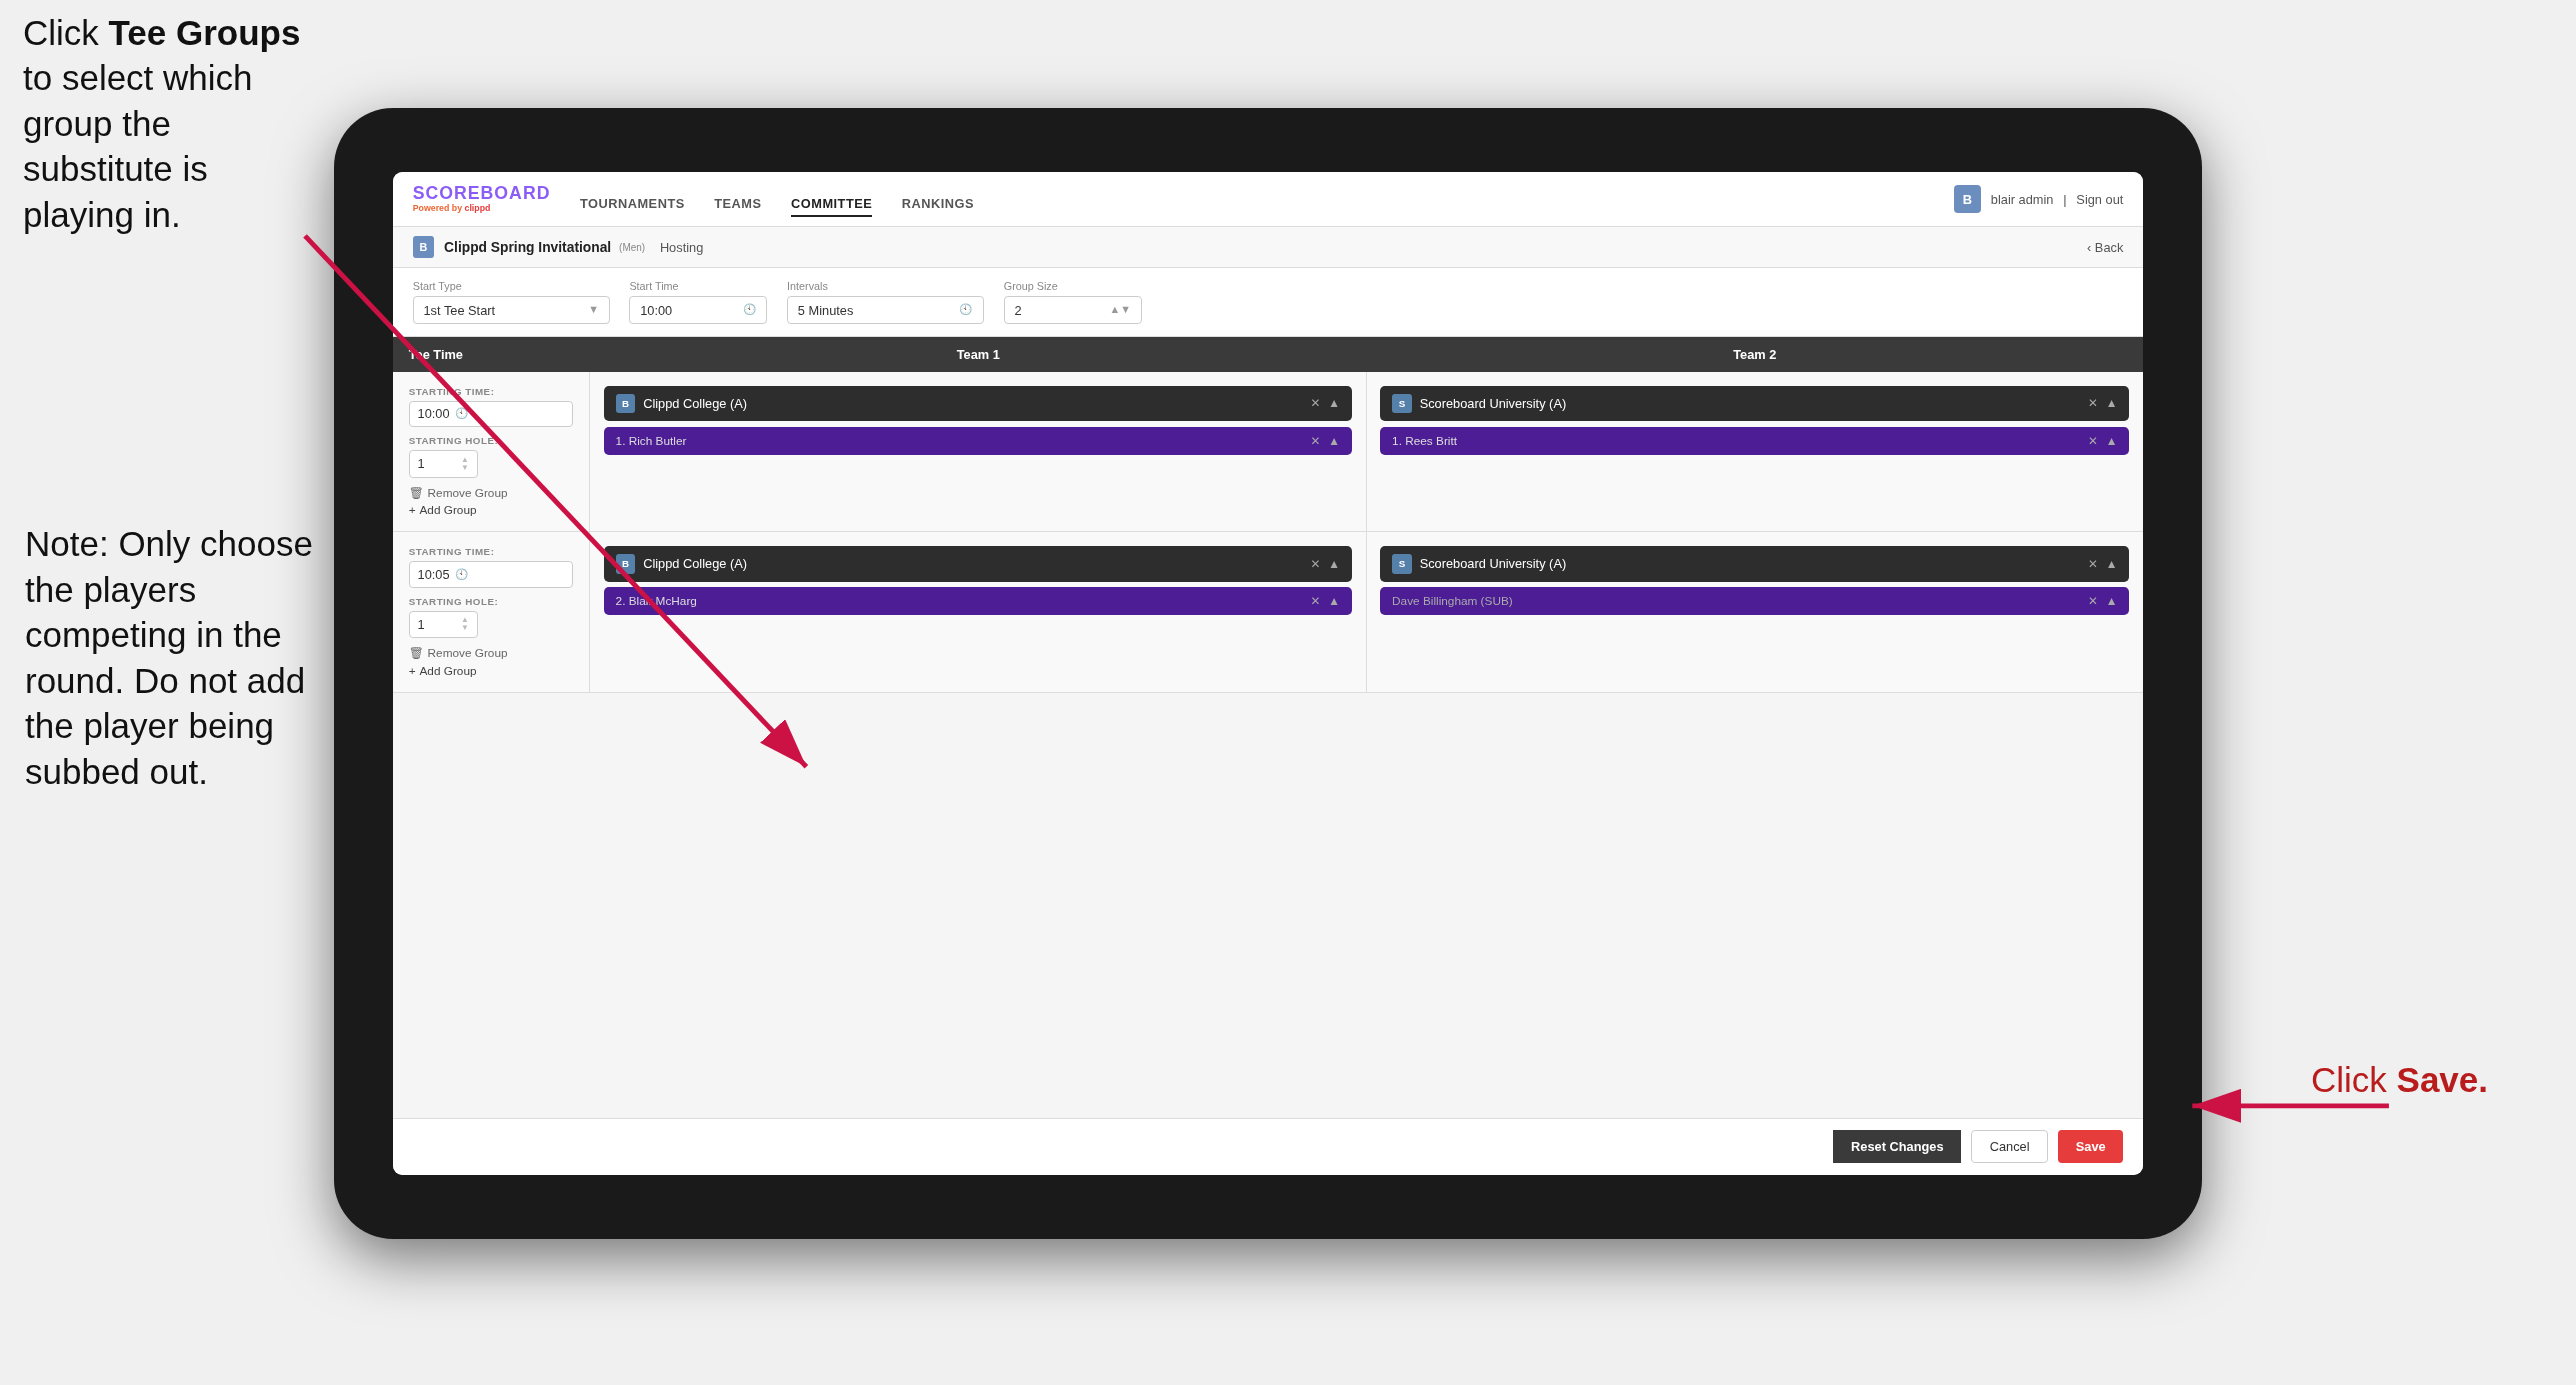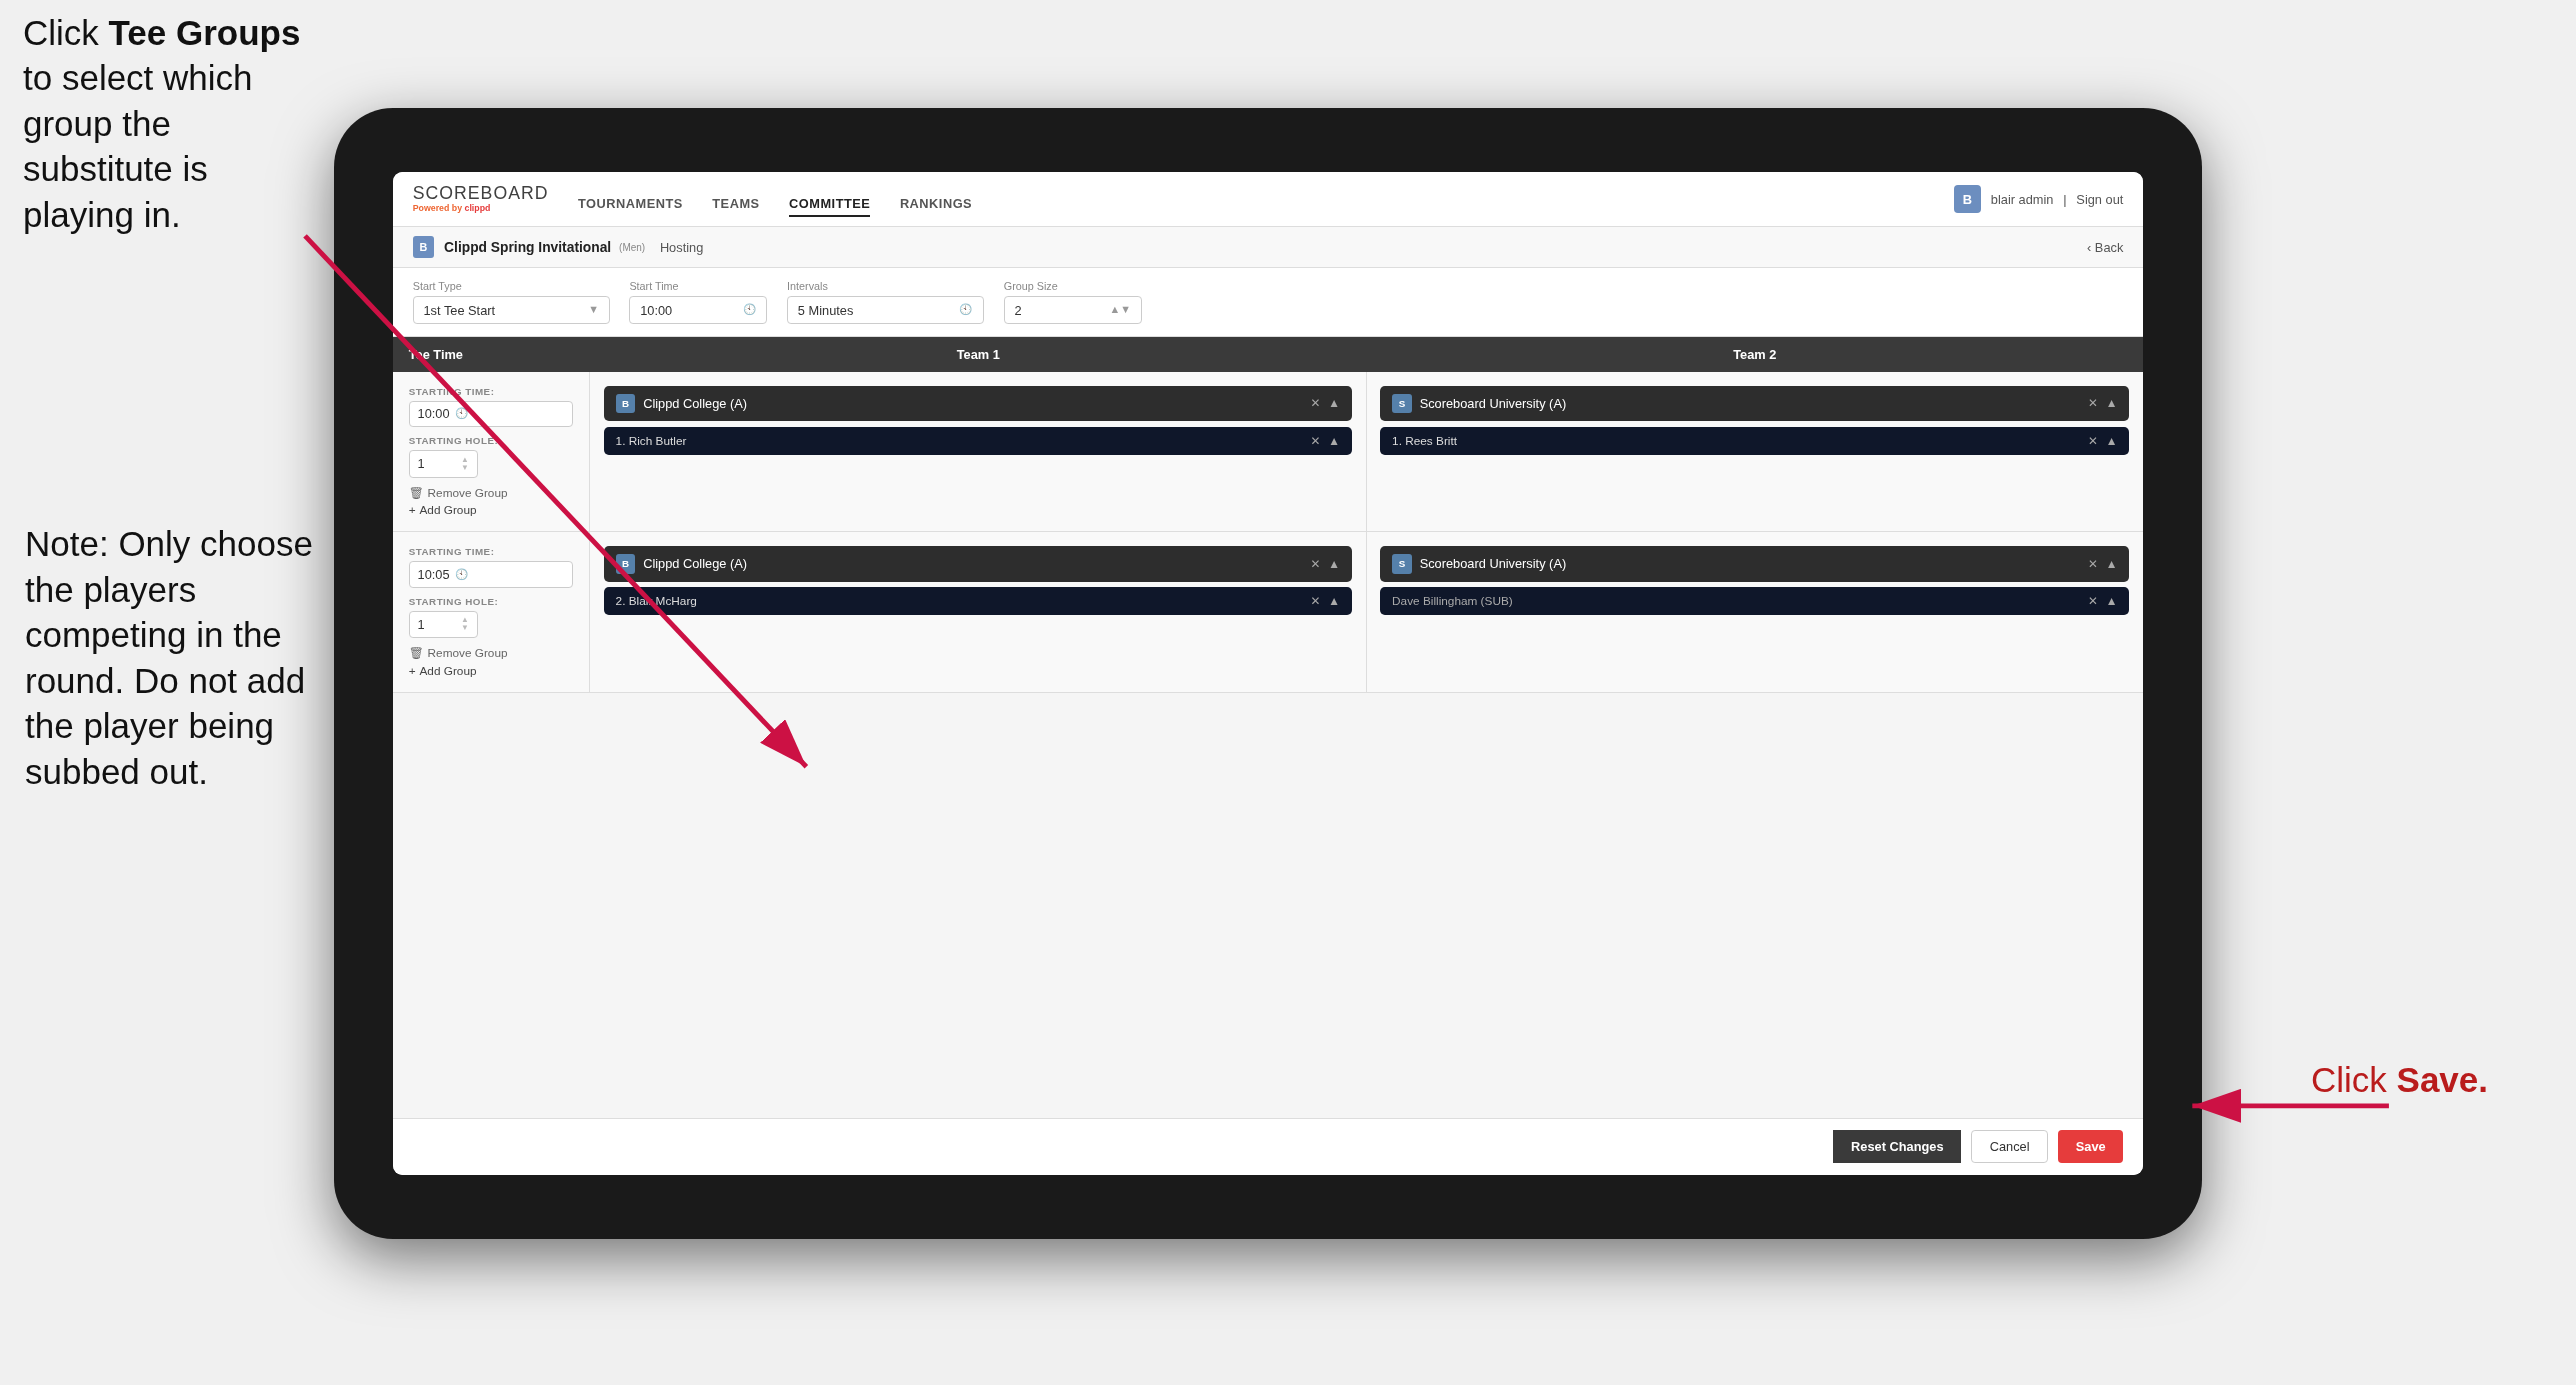--- a/index.html
+++ b/index.html
@@ -81,22 +81,22 @@
     }
 
     .logo-area {
       display: flex;
       flex-direction: column;
       margin-right: 29.5px;
     }
 
     .logo-scoreboard {
       font-size: 17.7px;
-      font-weight: 400;
-      color: #404040;
+      font-weight: 700;
+      color: #8b5cf6;
       letter-spacing: 1px;
       line-height: 1;
     }
 
     .logo-powered {
       font-size: 8.8px;
       color: #999;
       line-height: 1;
       margin-top: 2px;
     }
@@ -392,21 +392,21 @@
     }
 
     .team-actions {
       display: flex;
       gap: 7.9px;
       color: #aaa;
       font-size: 11.8px;
     }
 
     .player-card {
-      background: #0f172a;
+      background: #4c1d95;
       border-radius: 4.9px;
       padding: 6.9px 11.8px;
       margin-bottom: 3.9px;
       display: flex;
       align-items: center;
       gap: 2px;
     }
 
     .player-name {
       font-size: 11.8px;

